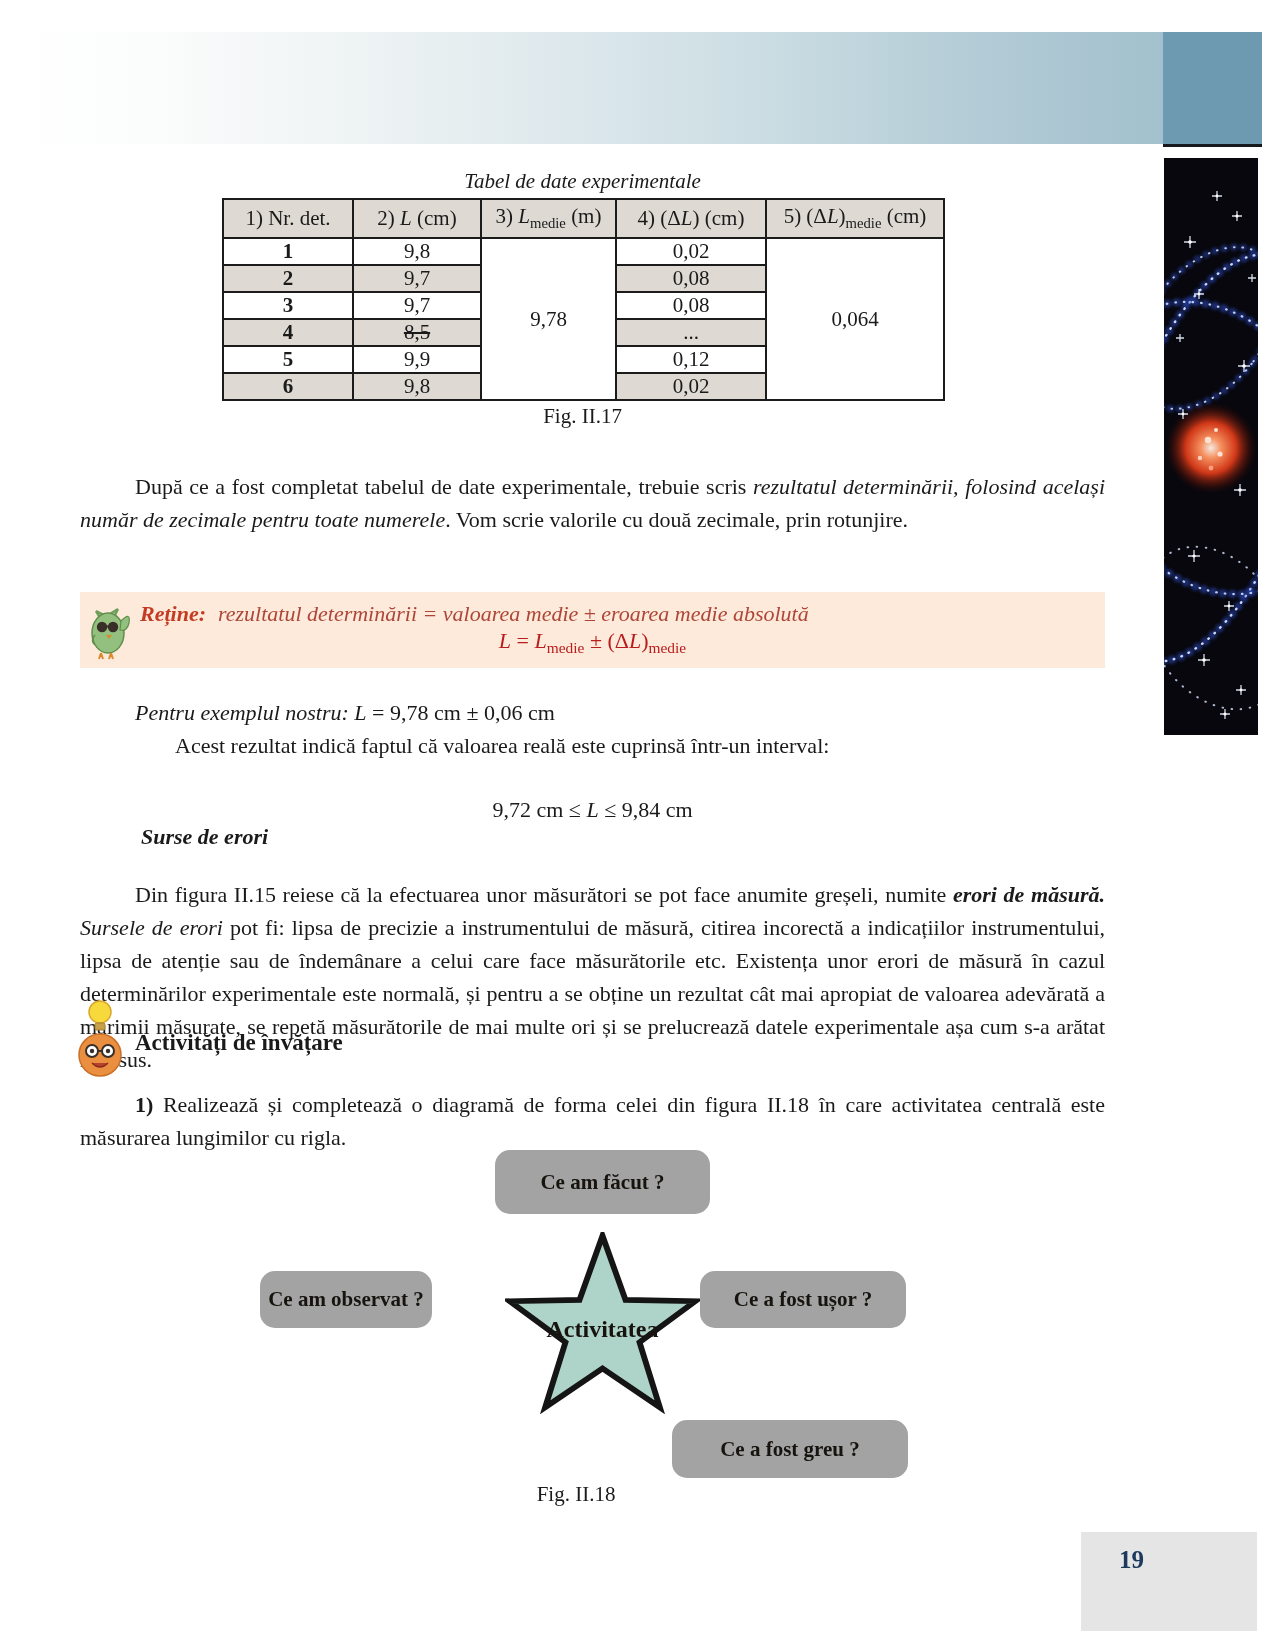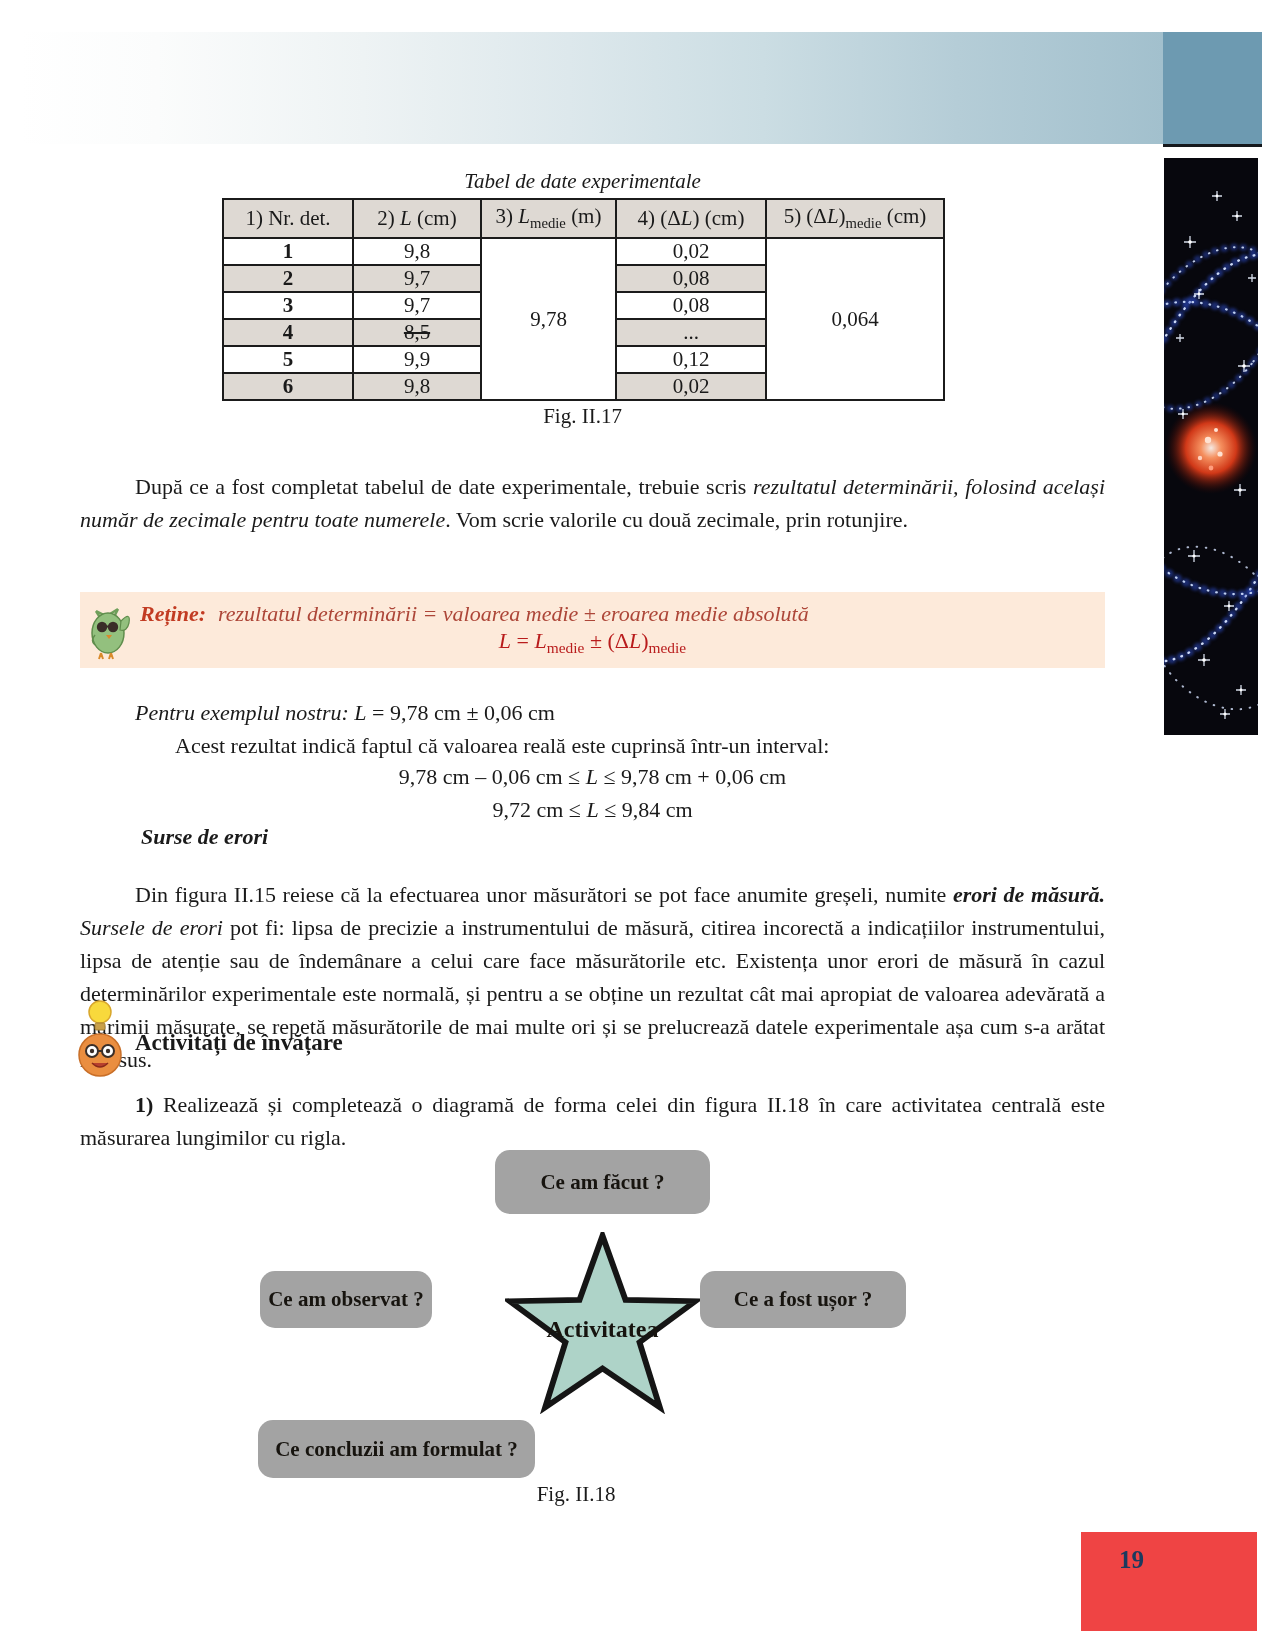--- a/index.html
+++ b/index.html
@@ -61,21 +61,21 @@
   .box-right{left:700px;top:1271px;width:206px;height:57px;}
   .box-bl{left:258px;top:1420px;width:277px;height:58px;}
   .box-br{left:672px;top:1420px;width:236px;height:58px;}
   .star-wrap{position:absolute;left:505px;top:1232px;width:195px;height:182px;}
   .star-wrap svg{display:block;width:100%;height:100%;}
   .star-label{position:absolute;left:0;top:46%;width:100%;text-align:center;
               font-weight:bold;font-size:24px;color:#17140f;}
   .fig18{position:absolute;left:226px;top:1482px;width:700px;text-align:center;font-size:21px;}
 
   
-  .badge{position:absolute;left:1081px;top:1532px;width:176px;height:99px;background:#ef4444;}
+  .badge{position:absolute;left:1081px;top:1532px;width:176px;height:99px;background:#e5e5e5;}
   .badge-num{margin:14px 0 0 38px;font-size:25px;font-weight:bold;color:#1c3a5e;}
 </style>
 </head>
 <body>
 
 <div class="page">
 
   <div class="top-band"></div>
   <div class="top-band-cap"></div>
   <div class="cap-underline"></div>
@@ -214,21 +214,20 @@
         <path d="M18 38 l3 4 l3 -4 z" fill="#d98a2b"></path>
         <path d="M13 56 l-2 6 m2 -6 l2 6 m8 -6 l-2 6 m2 -6 l2 6" stroke="#d98a2b" stroke-width="2" fill="none"></path>
       </svg>
     </div>
     <div class="retine-line1"><span class="retine-label">Reține:</span><span>rezultatul determinării = valoarea medie ± eroarea medie absolută</span></div>
     <div class="retine-formula"><i class="v">L</i><span> = </span><i class="v">L</i><sub>medie</sub><span> ± (Δ</span><i class="v">L</i><span>)</span><sub>medie</sub></div>
   </div>
 
   <div class="line" style="left:135px;top:700px;"><i class="v">Pentru exemplul nostru: </i><i class="v">L</i><span> = 9,78 cm ± 0,06 cm</span></div>
   <div class="line" style="left:143px;top:733px;margin-left:32px;">Acest rezultat indică faptul că valoarea reală este cuprinsă într-un interval:</div>
-  <div class="centerline" style="top:764px;"><span>9,78 cm – 0,06 cm ≤ </span><i class="v">L</i><span> ≤ 9,78 cm + 0,06 cm</span></div>
   <div class="centerline" style="top:797px;"><span>9,72 cm ≤ </span><i class="v">L</i><span> ≤ 9,84 cm</span></div>
 
   <div class="surse">Surse de erori</div>
   <p class="para para-erori"><span>Din figura II.15 reiese că la efectuarea unor măsurători se pot face anumite greșeli, numite </span><i class="v b">erori de măsură.</i>
   <i class="v">Sursele de erori</i><span> pot fi: lipsa de precizie a instrumentului de măsură, citirea incorectă a indicațiilor instrumentului, lipsa de atenție sau de îndemânare a celui care face măsurătorile etc. Existența unor erori de măsură în cazul determinărilor experimentale este normală, și pentru a se obține un rezultat cât mai apropiat de valoarea adevărată a mărimii măsurate, se repetă măsurătorile de mai multe ori și se prelucrează datele experimentale așa cum s-a arătat mai sus.</span></p>
 
   <div class="act-icon">
     <svg viewBox="0 0 48 82">
       <circle cx="24" cy="14" r="11" fill="#f8d93c" stroke="#d8a62c" stroke-width="1.5"></circle>
       <rect x="19" y="25" width="10" height="7" rx="1.5" fill="#c9a04a" stroke="#a37f33" stroke-width="1"></rect>
@@ -240,21 +239,21 @@
       <circle cx="32" cy="53" r="2.2" fill="#3a2e28"></circle>
       <path d="M16 65 q8 8 16 0" fill="#b8402e" stroke="#8a2a1c" stroke-width="1.5"></path>
     </svg>
   </div>
   <div class="act-heading">Activități de învățare</div>
   <p class="para act-item"><span class="b">1)</span><span> Realizează și completează o diagramă de forma celei din figura II.18 în care activitatea centrală este măsurarea lungimilor cu rigla.</span></p>
 
   <div class="ybox box-top">Ce am făcut ?</div>
   <div class="ybox box-left">Ce am observat ?</div>
   <div class="ybox box-right">Ce a fost ușor ?</div>
-  <div class="ybox box-bl">Ce concluzii am formulat ?</div>
+  <div class="ybox box-br">Ce a fost greu ?</div>
   <div class="star-wrap">
     <svg viewBox="0 0 100 96" preserveAspectRatio="none">
       <polygon points="50,2 61.8,35.8 97.6,36.5 69,58.2 79.4,92.5 50,72 20.6,92.5 31,58.2 2.4,36.5 38.2,35.8" fill="#aed3c8" stroke="#151515" stroke-width="3"></polygon>
     </svg>
     <div class="star-label">Activitatea</div>
   </div>
   <div class="fig18">Fig. II.18</div>
 
   <div class="badge">
     <div class="badge-num">19</div>

